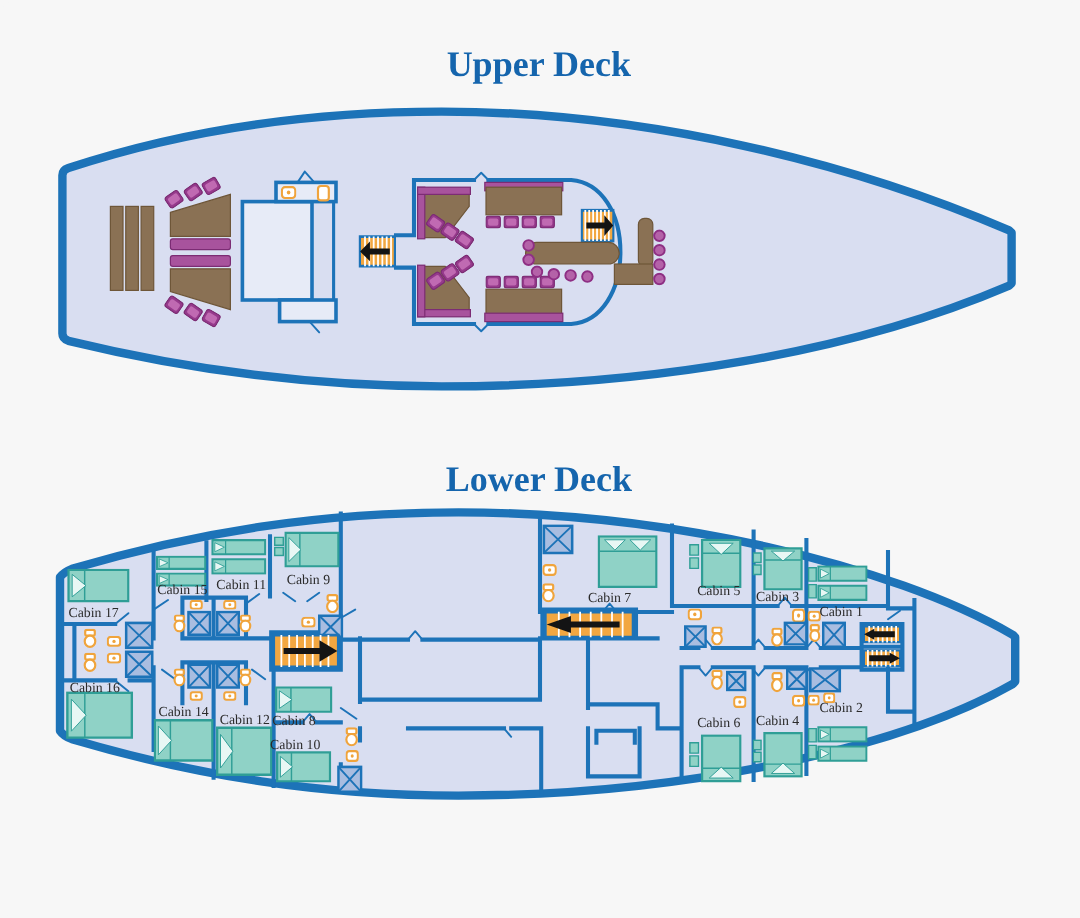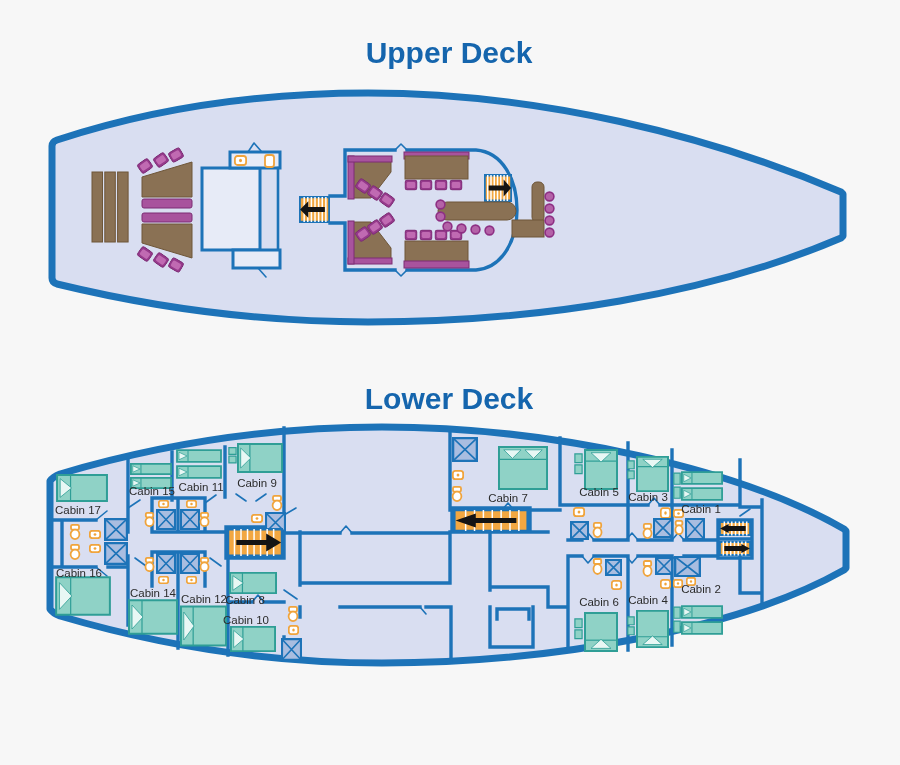--- a/index.html
+++ b/index.html
@@ -4,21 +4,21 @@
 <style>
   :root{
     --page_bg:#f7f7f7; --title_text:#1565ad; --hull_outline:#1d73b8;
     --deck_fill:#d9def1; --room_fill:#e7ebf7; --bed_fill:#8fd2c6; --bed_stroke:#2f9e96;
     --pillow_fill:#e8f7f4; --furniture_brown:#8a7154; --furniture_brown_dark:#6e5638;
     --chair_purple:#a8539d; --chair_purple_dark:#7c2c74; --chair_purple_light:#c06ab2;
     --stairs_orange:#f2a741; --fixture_orange:#f0a43c; --shower_fill:#a9bde0; --label_text:#2b2b2b;
   }
   html,body{margin:0;padding:0;background:var(--page_bg);}
   .canvas{position:relative;width:900px;height:765px;background:var(--page_bg);
-          font-family:Liberation Sans, sans-serif;overflow:hidden;border-radius:14px;}
+          font-family:Liberation Serif, serif;overflow:hidden;border-radius:14px;}
   svg{display:block;}
   .hull{fill:var(--deck_fill);stroke:var(--hull_outline);stroke-width:7;stroke-linejoin:round;}
   .wall{fill:none;stroke:var(--hull_outline);stroke-width:3.4;stroke-linecap:square;}
   .wall-md{fill:none;stroke:var(--hull_outline);stroke-width:2.6;stroke-linecap:square;}
   .door{fill:none;stroke:var(--hull_outline);stroke-width:1.6;stroke-linecap:round;stroke-linejoin:round;}
   .room{fill:var(--room_fill);stroke:var(--hull_outline);stroke-width:3;}
   .brown{fill:var(--furniture_brown);stroke:var(--furniture_brown_dark);stroke-width:1;}
   .pband{fill:var(--chair_purple);stroke:var(--chair_purple_dark);stroke-width:1;}
   .title-text{fill:var(--title_text);font-weight:bold;font-size:30px;text-anchor:middle;}
   .cabin-label{fill:var(--label_text);font-size:11.5px;text-anchor:middle;}

